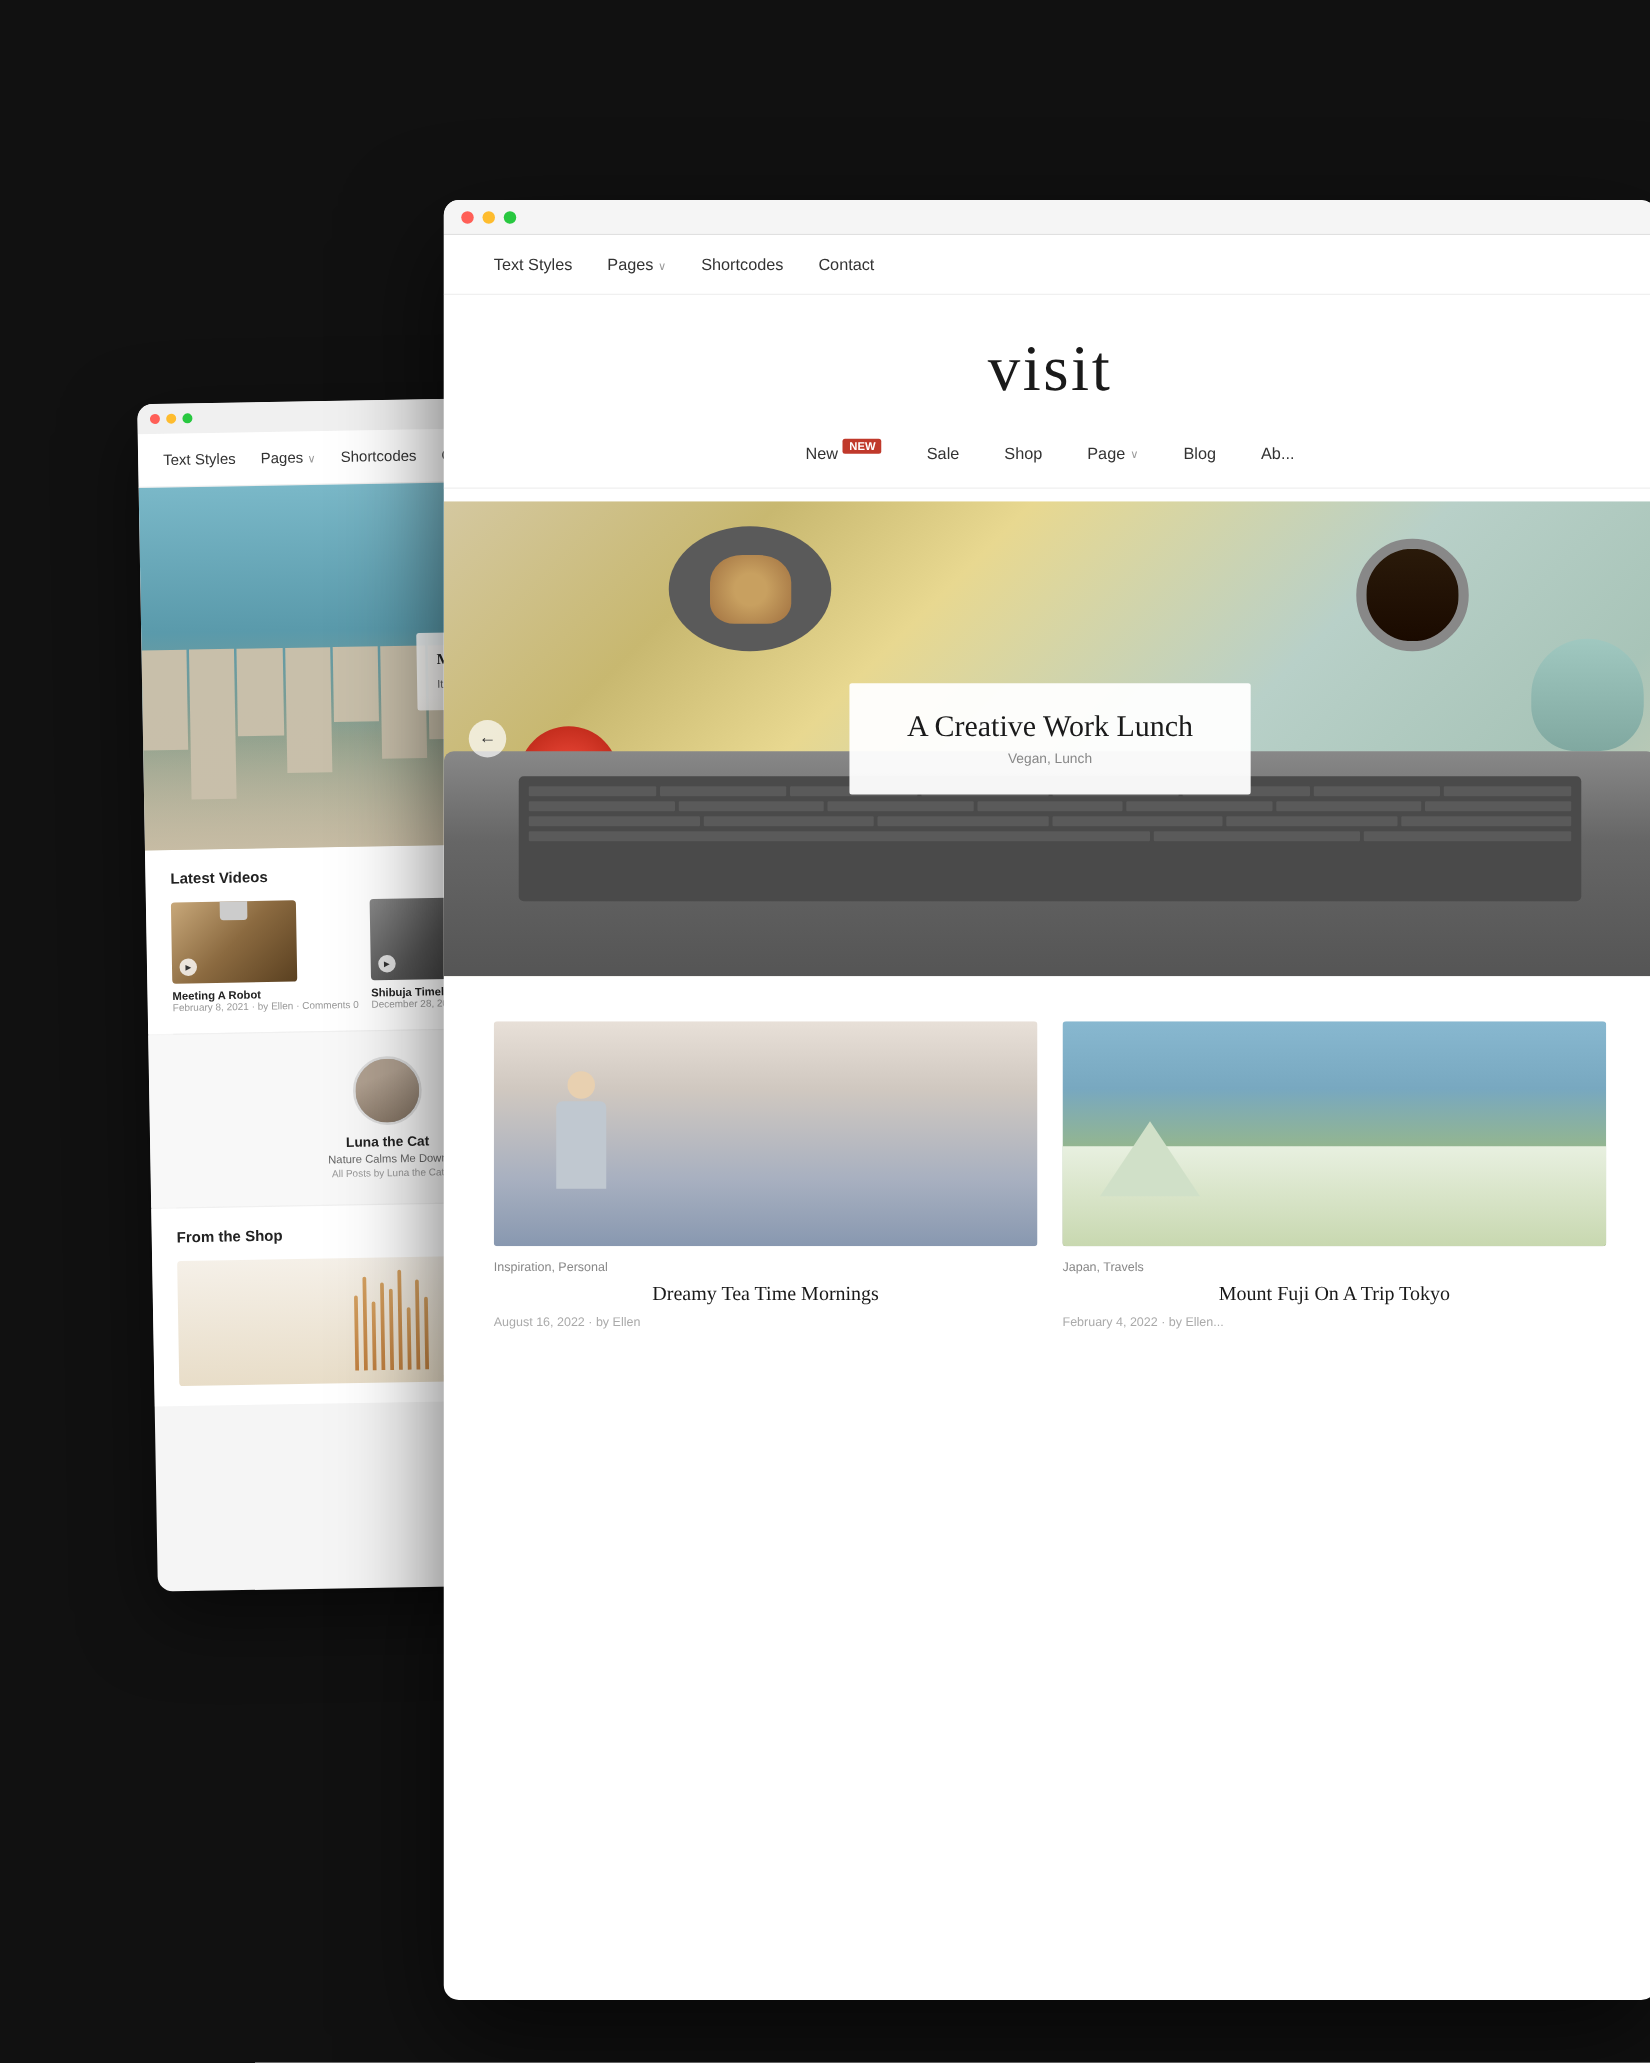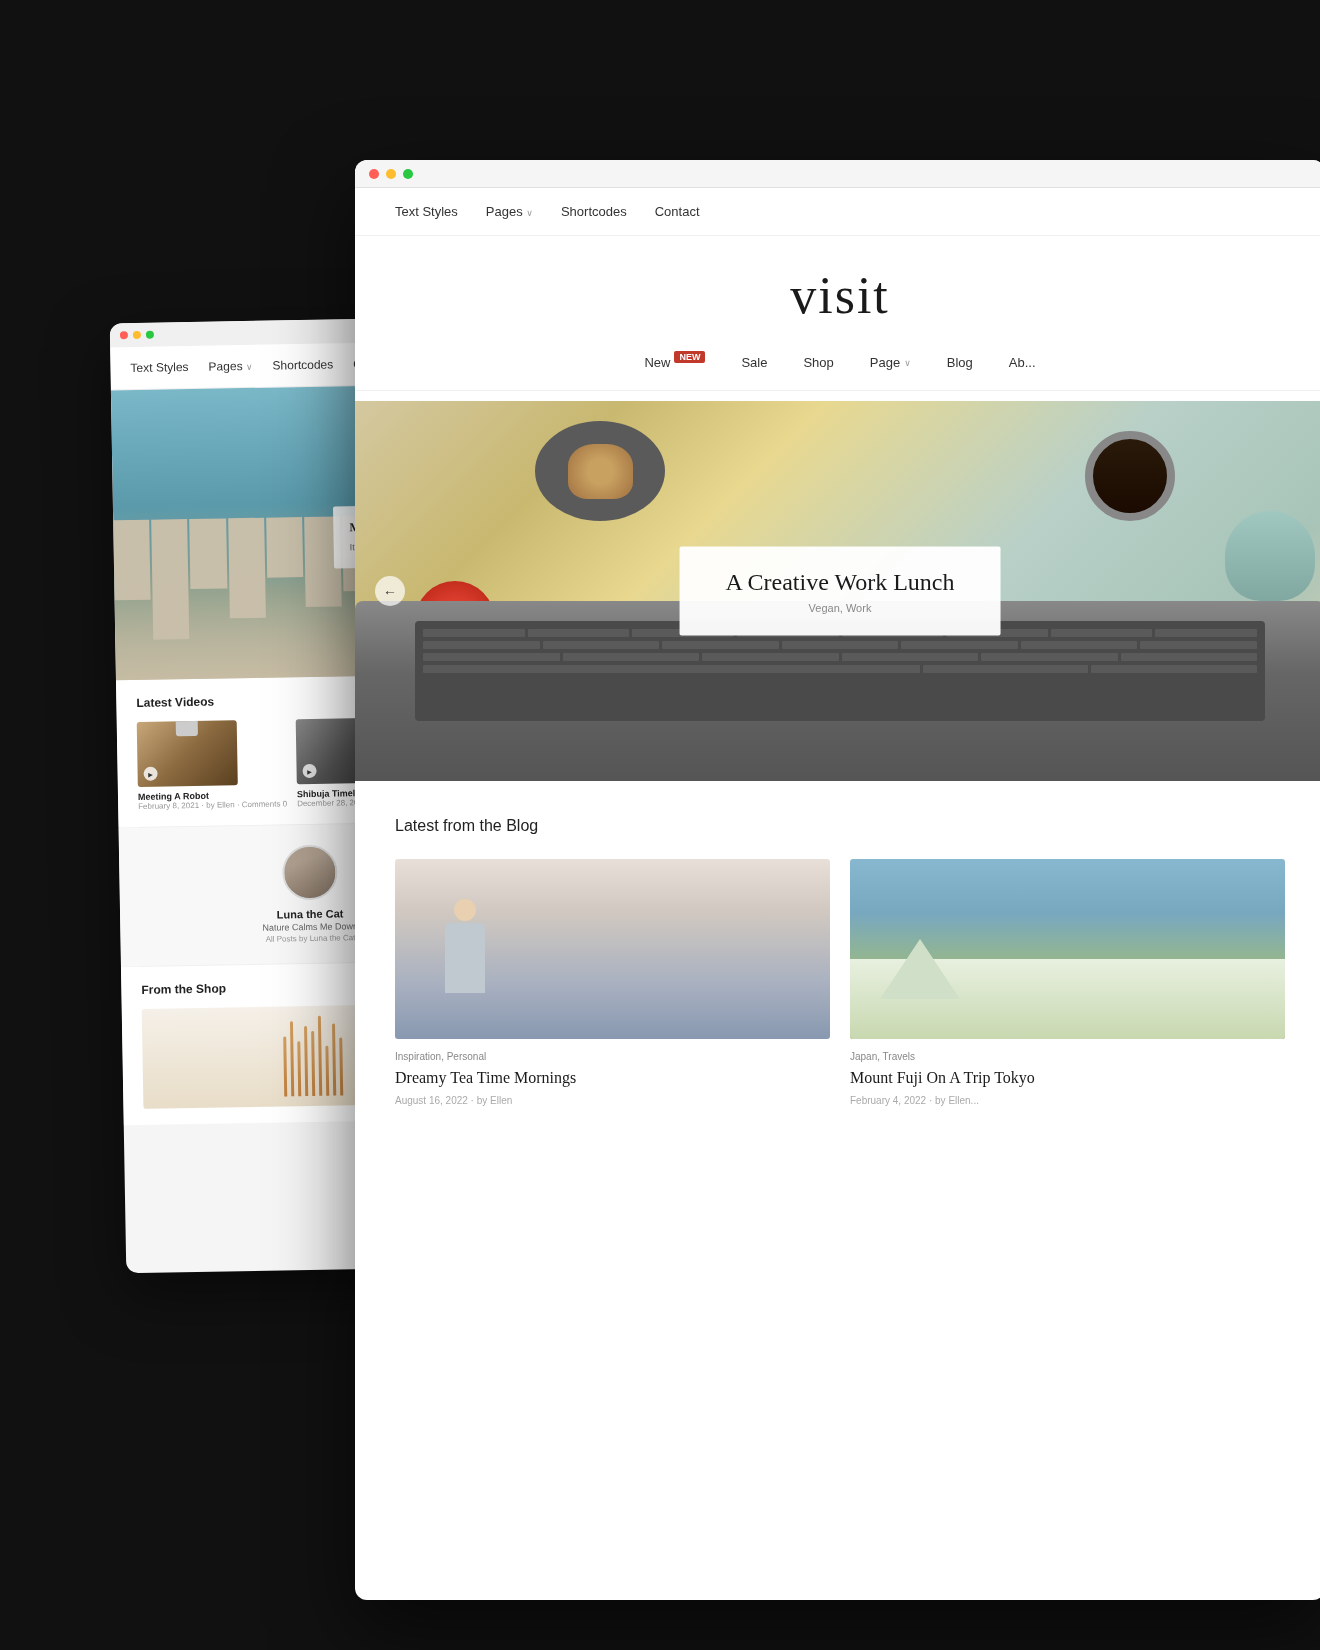--- a/index.html
+++ b/index.html
@@ -584,20 +584,21 @@
       margin-bottom: 6px;
     }
 
     .blog-title {
       font-size: 16px;
       color: #1a1a1a;
       font-family: Georgia, serif;
       font-weight: normal;
       margin-bottom: 6px;
       line-height: 1.3;
+      text-align: center;
     }
 
     .blog-meta {
       font-size: 10px;
       color: #aaa;
       font-family: Arial, sans-serif;
     }
 
     
     .window-chrome {
@@ -818,28 +819,27 @@
                 <div class="key" style="flex:1"></div>
                 <div class="key" style="flex:1"></div>
               </div>
           </div>
         </div>
       </div>
     </div>
 
     <div class="hero-title-box">
       <div class="hero-title">A Creative Work Lunch</div>
-      <div class="hero-cats">Vegan, Work</div>
+      <div class="hero-cats">Vegan, Lunch</div>
     </div>
 
     <div class="hero-arrow-left">←</div>
   </div>
 
   <div class="blog-section">
-    <div class="blog-section-title">Latest from the Blog</div>
 
     <div class="blog-grid">
 
       <div class="blog-card">
         <div class="blog-image">
           <div class="blog-img-tea">
             <div class="person-sitting">
               <div class="person-head"></div>
               <div class="person-body"></div>
             </div>

